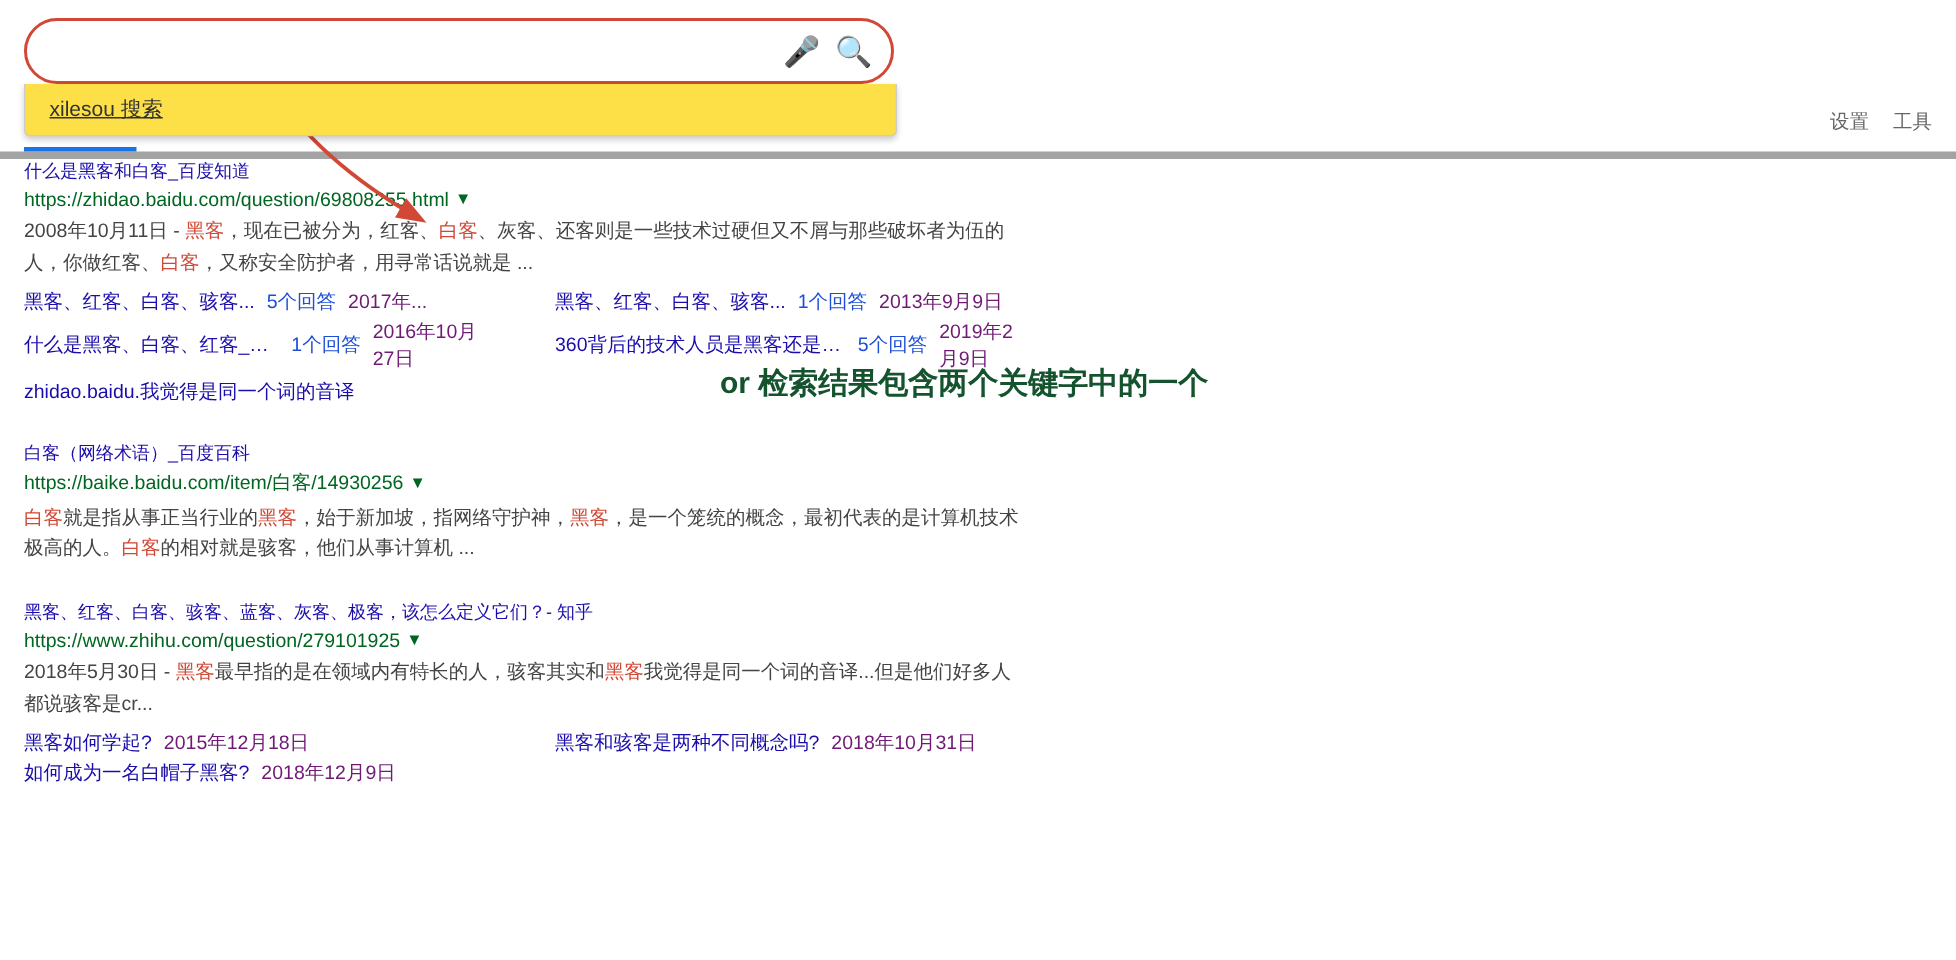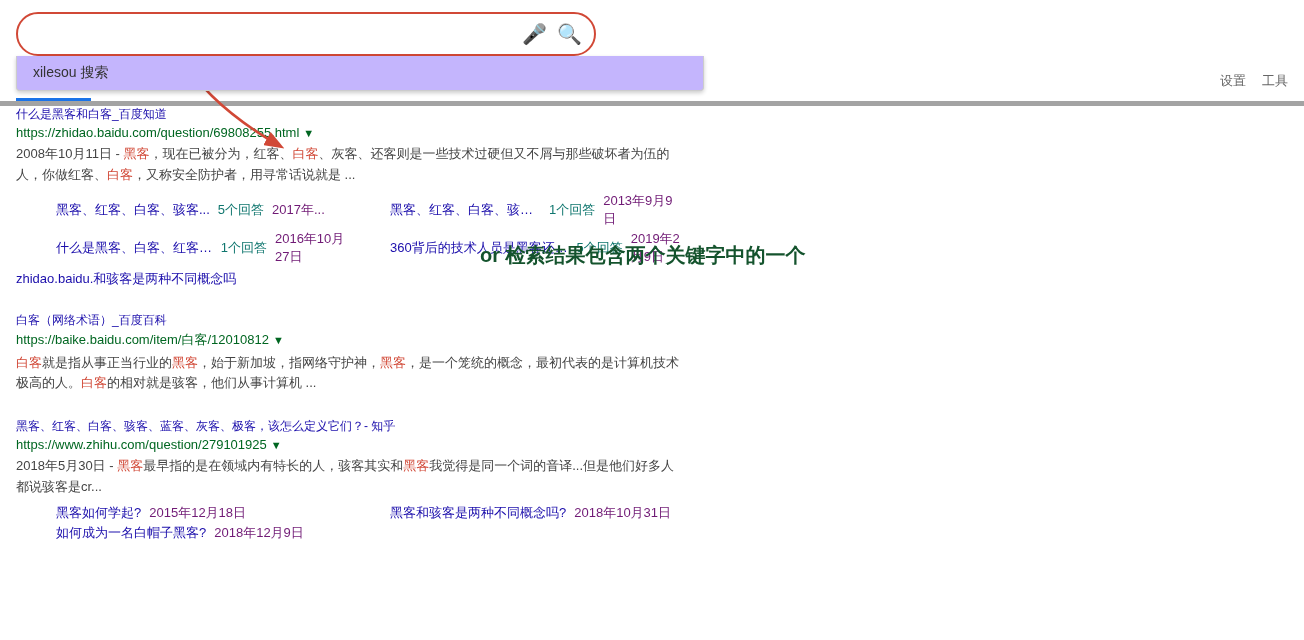--- a/index.html
+++ b/index.html
@@ -57,27 +57,28 @@
       color: #4285f4;
       font-size: 20px;
       cursor: pointer;
     }
 
     
     .autocomplete-dropdown {
       position: absolute;
       top: 42px;
       left: -2px;
-      background: #c4b5fd;
+      background: #fde047;
       border: 1px solid #ccc;
       border-top: none;
       border-radius: 0 0 4px 4px;
-      width: 688px;
+      width: 582px;
       box-shadow: 0 2px 4px rgba(0,0,0,0.2);
       z-index: 100;
+      text-decoration: underline;
     }
 
     .autocomplete-item {
       padding: 8px 16px;
       font-size: 14px;
       color: #333;
       cursor: pointer;
     }
 
     
@@ -180,42 +181,41 @@
     .result-desc .highlight-red {
       color: #d14836;
     }
 
     
     .sub-links {
       margin-top: 6px;
       display: grid;
       grid-template-columns: 1fr 1fr;
       gap: 2px 40px;
-      margin-left: 40px;
     }
 
     .sub-link-row {
       display: flex;
       align-items: center;
       gap: 8px;
       font-size: 13px;
     }
 
     .sub-link-text {
       color: #1a0dab;
       cursor: pointer;
       text-decoration: none;
       white-space: nowrap;
       overflow: hidden;
       text-overflow: ellipsis;
       max-width: 200px;
     }
 
     .sub-link-meta {
-      color: #0f766e;
+      color: #1d4ed8;
       white-space: nowrap;
       text-align: center;
     }
 
     .sub-link-date {
       color: #701a75;
     }
 
     .site-info-link {
       font-size: 13px;
@@ -335,27 +335,27 @@
           <a class="sub-link-text">什么是<span class="highlight-red">黑客</span>、<span class="highlight-red">白客</span>、红客_百度知道</a>
           <span class="sub-link-meta">1个回答</span>
           <span class="sub-link-date">2016年10月27日</span>
         </div>
         <div class="sub-link-row">
           <a class="sub-link-text">360背后的技术人员是<span class="highlight-red">黑客</span>还是<span class="highlight-red">白客</span>？_百度知道</a>
           <span class="sub-link-meta">5个回答</span>
           <span class="sub-link-date">2019年2月9日</span>
         </div>
       </div>
-      <a class="site-info-link">zhidao.baidu.和骇客是两种不同概念吗</a>
+      <a class="site-info-link">zhidao.baidu.我觉得是同一个词的音译</a>
     </div>
 
     <div class="result-item">
       <a class="result-title">白客（网络术语）_百度百科</a>
       <div class="result-url-row">
-        <span class="result-url">https://baike.baidu.com/item/白客/12010812</span>
+        <span class="result-url">https://baike.baidu.com/item/白客/14930256</span>
         <span class="result-url-arrow">▼</span>
       </div>
       <div class="result-desc">
         <span class="highlight-red">白客</span><span>就是指从事正当行业的</span><span class="highlight-red">黑客</span><span>，始于新加坡，指网络守护神，</span><span class="highlight-red">黑客</span><span>，是一个笼统的概念，最初代表的是计算机技术极高的人。</span><span class="highlight-red">白客</span><span>的相对就是骇客，他们从事计算机 ...</span>
       </div>
     </div>
 
     <div class="result-item">
       <a class="result-title">黑客、红客、白客、骇客、蓝客、灰客、极客，该怎么定义它们？- 知乎</a>
       <div class="result-url-row">

